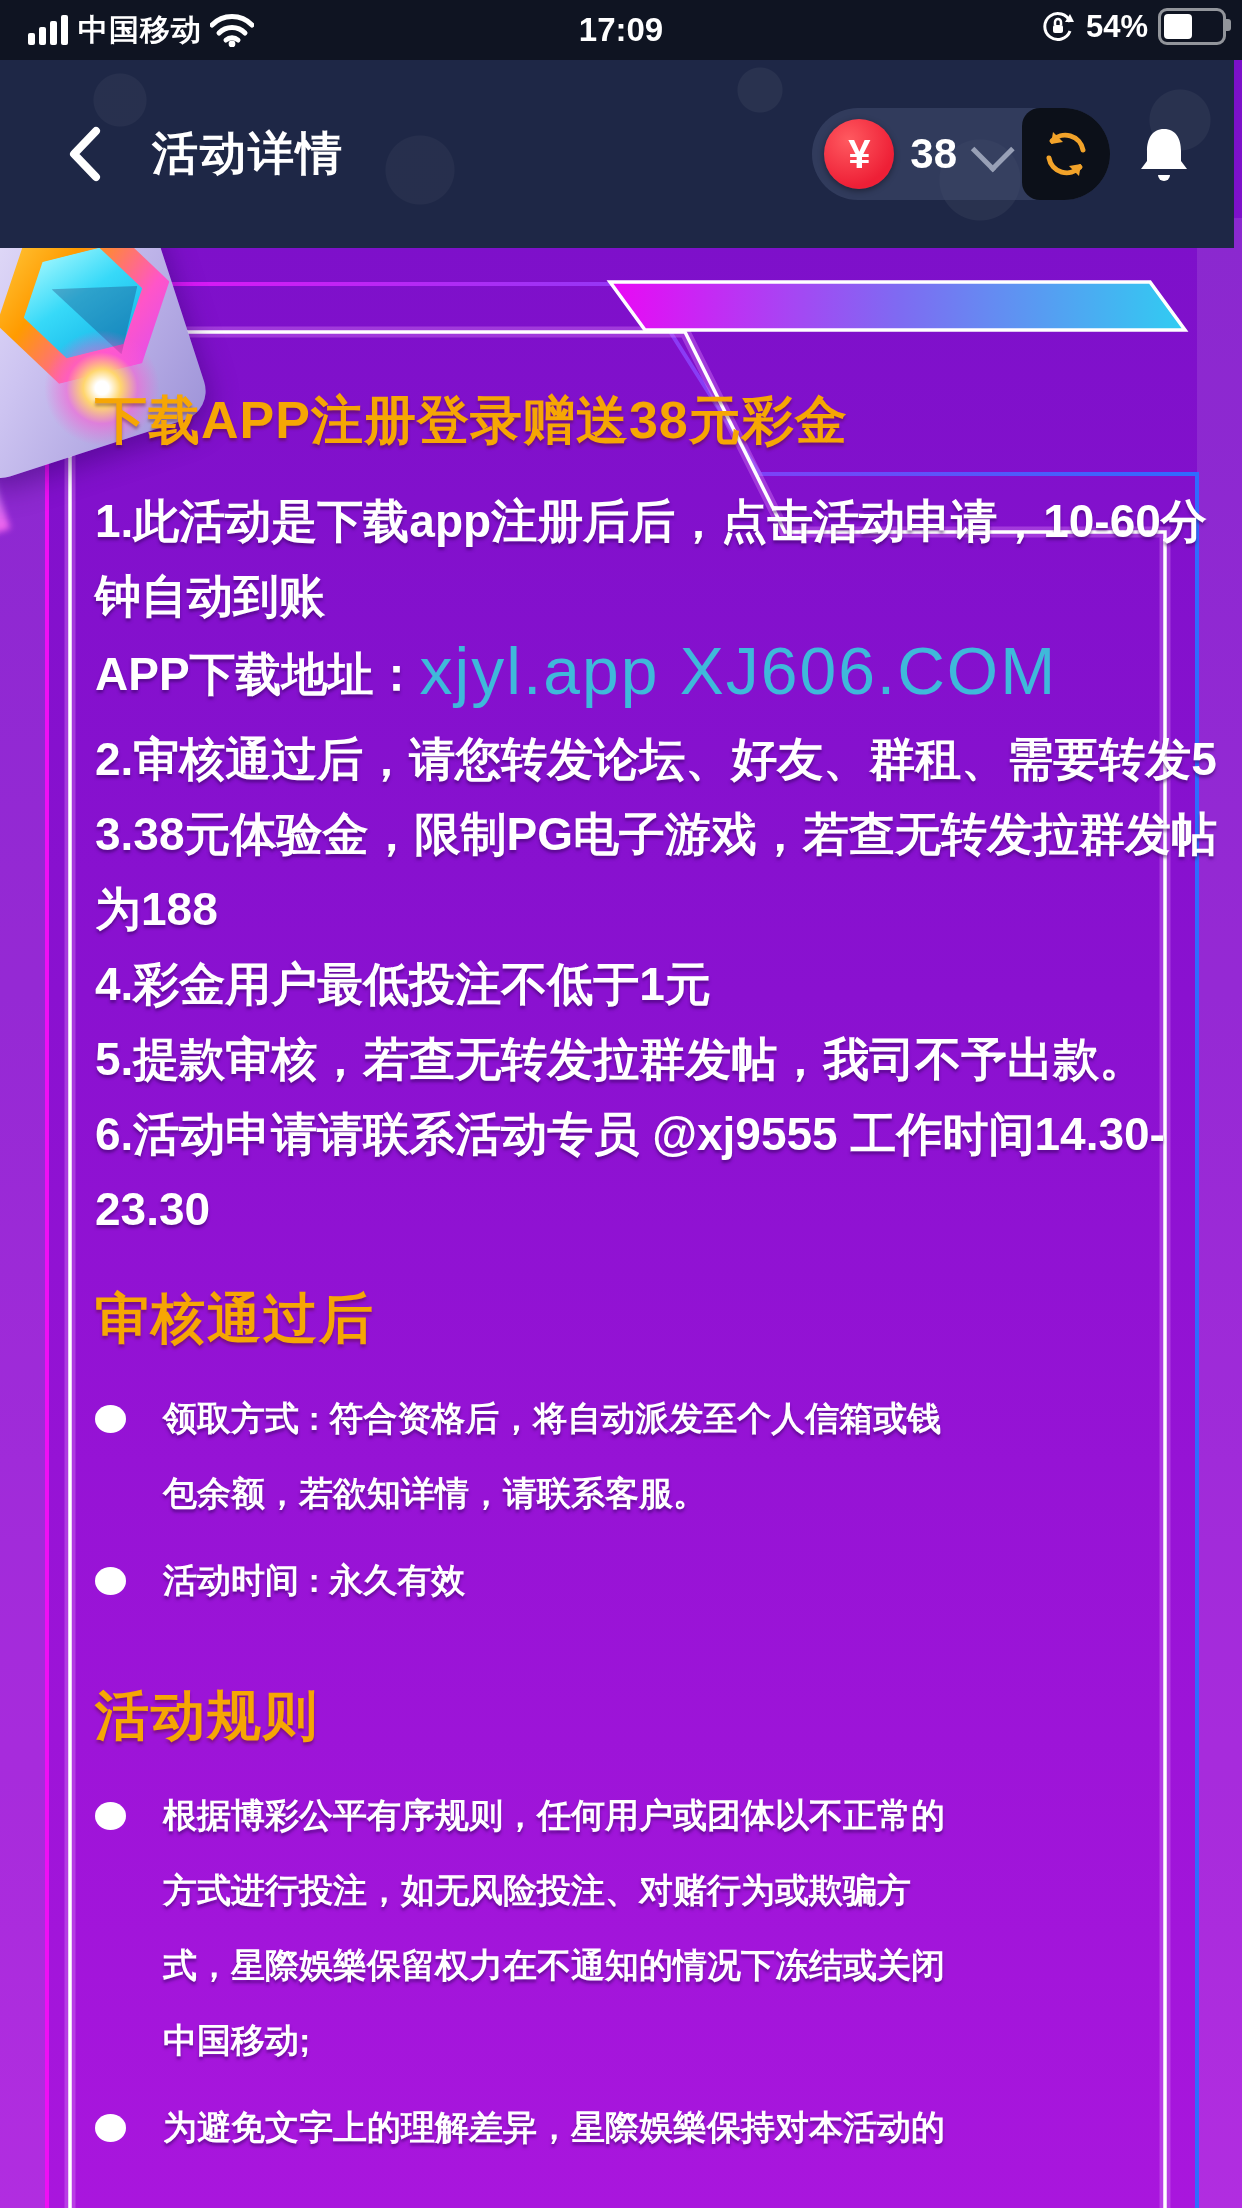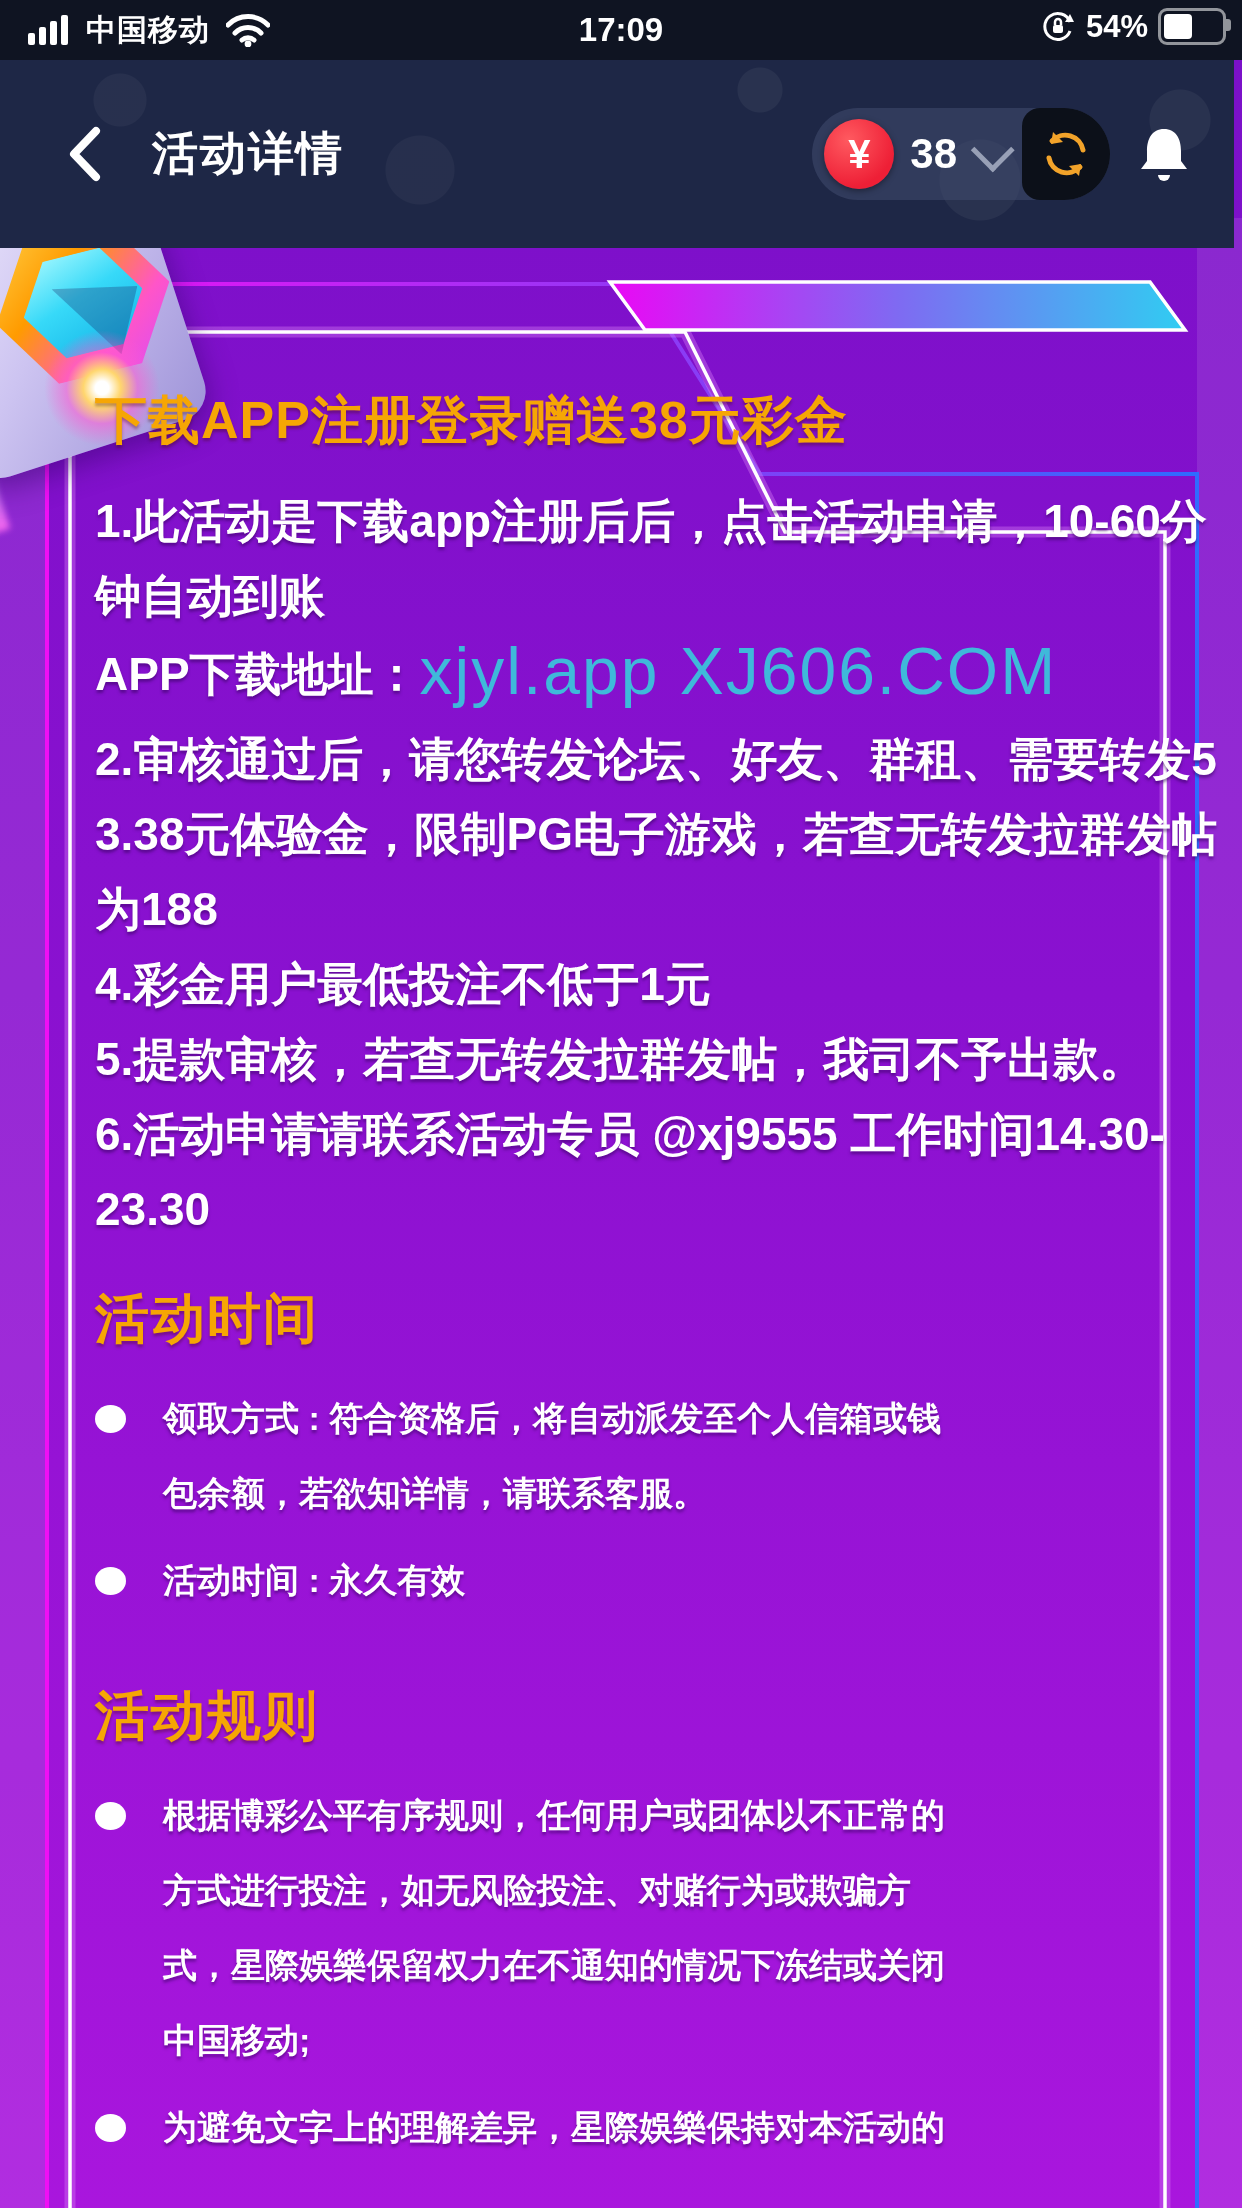--- a/index.html
+++ b/index.html
@@ -6,21 +6,21 @@
   body{
     width:1242px;height:2208px;position:relative;overflow:hidden;
     font-family:"Liberation Sans","DejaVu Sans",sans-serif;
     background:linear-gradient(180deg,#7a10c8 0%,#8a11d0 45%,#a916dd 100%);
   }
   
   .status-bar{
     position:absolute;top:0;left:0;right:0;height:60px;background:#0f1422;
     display:flex;align-items:center;color:#fff;z-index:40;
   }
-  .sb-left{display:flex;align-items:center;margin-left:28px;gap:16px;}
+  .sb-left{display:flex;align-items:center;margin-left:28px;gap:8px;}
   .carrier{font-size:30px;font-weight:600;letter-spacing:1px;}
   .sb-time{position:absolute;left:0;right:0;text-align:center;font-size:33px;font-weight:700;}
   .sb-right{position:absolute;right:16px;top:0;height:53px;display:flex;align-items:center;gap:10px;}
   .percent{font-size:31px;font-weight:600;}
   .battery{position:relative;width:62px;height:31px;border:3px solid rgba(255,255,255,.55);border-radius:9px;}
   .battery .fill{position:absolute;left:3px;top:3px;bottom:3px;width:28px;background:#fff;border-radius:4px;}
   .battery .nub{position:absolute;right:-8px;top:8px;width:5px;height:12px;background:rgba(255,255,255,.55);border-radius:0 3px 3px 0;}
   
   .app-header{
     position:absolute;top:60px;left:0;right:8px;height:188px;background:#1e2746;z-index:30;
@@ -194,21 +194,21 @@
       </div>
       <div class="row">2.审核通过后，请您转发论坛、好友、群租、需要转发5</div>
       <div class="row">3.38元体验金，限制PG电子游戏，若查无转发拉群发帖</div>
       <div class="row">为188</div>
       <div class="row">4.彩金用户最低投注不低于1元</div>
       <div class="row">5.提款审核，若查无转发拉群发帖，我司不予出款。</div>
       <div class="row">6.活动申请请联系活动专员 @xj9555 工作时间14.30-</div>
       <div class="row">23.30</div>
     </div>
 
-    <h2 class="section-h" style="color:#f6a604">活动时间</h2>
+    <h2 class="section-h" style="color:#f6a604">审核通过后</h2>
     <div>
       <div class="bullet">
         <div class="dot"></div>
         <div class="btext">
           <div class="bline">领取方式 : 符合资格后，将自动派发至个人信箱或钱</div>
           <div class="bline">包余额，若欲知详情，请联系客服。</div>
         </div>
       </div>
       <div class="bullet">
         <div class="dot"></div>

